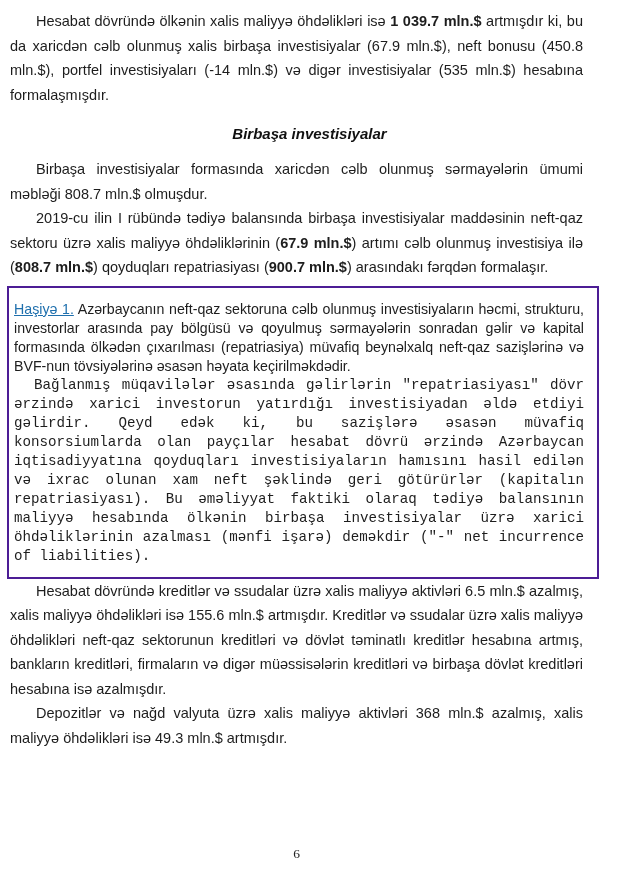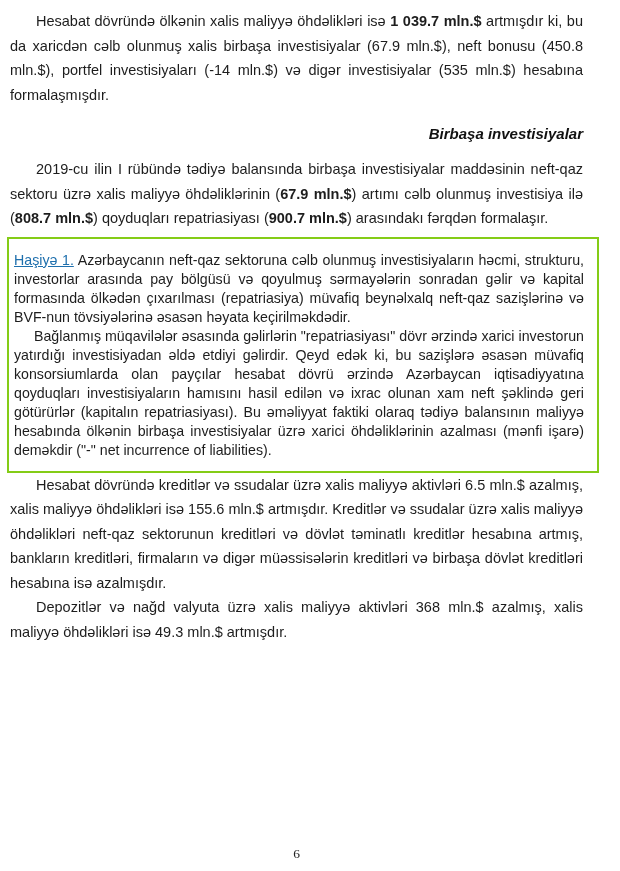--- a/index.html
+++ b/index.html
@@ -25,39 +25,39 @@
     color: #1d1d1d;
   }
   .heading {
     margin: 17px 0 13px 0;
     padding-left: 26px;
     font-size: 15px;
     line-height: 20px;
     font-weight: 700;
     font-style: italic;
     color: #111111;
-    text-align: right;
+    text-align: center;
   }
   .heading.second { margin-top: 40px; margin-bottom: 14px; }
   .note-box {
     margin: 6px 0 0 -3px;
     width: 592px;
-    border: 2px solid #84cc16;
+    border: 2px solid #4c1d95;
     padding: 12px 13px 11px 5px;
     background: #ffffff;
   }
   .note-box p {
     margin: 0;
     font-size: 14.2px;
     line-height: 19px;
     text-align: justify;
     text-indent: 0;
     color: #1d1d1d;
   }
-  .note-box p.indent { text-indent: 20px; }
+  .note-box p.indent { text-indent: 20px; font-family: Liberation Mono, monospace; }
   .note-link {
     color: #1e6fad;
     text-decoration: underline;
   }
   .page-number {
     position: absolute;
     bottom: 9px; left: 10px;
     width: 573px;
     text-align: center;
     font-family: "Liberation Serif", serif;
@@ -68,20 +68,21 @@
 </style>
 </head>
 <body>
 
 <div class="page">
 
   <p class="body-par"><span>Hesabat dövründə ölkənin xalis maliyyə öhdəlikləri isə </span><b>1 039.7 mln.$</b><span> artmışdır ki, bu da xaricdən cəlb olunmuş xalis birbaşa investisiyalar (67.9 mln.$), neft bonusu (450.8 mln.$), portfel investisiyaları (-14 mln.$) və digər investisiyalar (535 mln.$) hesabına formalaşmışdır.</span></p>
 
   <div class="heading">Birbaşa investisiyalar</div>
 
+  <p class="body-par">Birbaşa investisiyalar formasında xaricdən cəlb olunmuş sərmayələrin ümumi məbləği 808.7 mln.$ olmuşdur.</p>
   <p class="body-par"><span>2019-cu ilin I rübündə tədiyə balansında birbaşa investisiyalar maddəsinin neft-qaz sektoru üzrə xalis maliyyə öhdəliklərinin (</span><b>67.9 mln.$</b><span>) artımı cəlb olunmuş investisiya ilə (</span><b>808.7 mln.$</b><span>) qoyduqları repatriasiyası (</span><b>900.7 mln.$</b><span>) arasındakı fərqdən formalaşır.</span></p>
 
   <div class="note-box">
     <p><span class="note-link">Haşiyə 1.</span><span> Azərbaycanın neft-qaz sektoruna cəlb olunmuş investisiyaların həcmi, strukturu, investorlar arasında pay bölgüsü və qoyulmuş sərmayələrin sonradan gəlir və kapital formasında ölkədən çıxarılması (repatriasiya) müvafiq beynəlxalq neft-qaz sazişlərinə və BVF-nun tövsiyələrinə əsasən həyata keçirilməkdədir.</span></p>
     <p class="indent">Bağlanmış müqavilələr əsasında gəlirlərin "repatriasiyası" dövr ərzində xarici investorun yatırdığı investisiyadan əldə etdiyi gəlirdir. Qeyd edək ki, bu sazişlərə əsasən müvafiq konsorsiumlarda olan payçılar hesabat dövrü ərzində Azərbaycan iqtisadiyyatına qoyduqları investisiyaların hamısını hasil edilən və ixrac olunan xam neft şəklində geri götürürlər (kapitalın repatriasiyası). Bu əməliyyat faktiki olaraq tədiyə balansının maliyyə hesabında ölkənin birbaşa investisiyalar üzrə xarici öhdəliklərinin azalması (mənfi işarə) deməkdir ("-" net incurrence of liabilities).</p>
   </div>
 
 
   <p class="body-par">Hesabat dövründə kreditlər və ssudalar üzrə xalis maliyyə aktivləri 6.5 mln.$ azalmış, xalis maliyyə öhdəlikləri isə 155.6 mln.$ artmışdır. Kreditlər və ssudalar üzrə xalis maliyyə öhdəlikləri neft-qaz sektorunun kreditləri və dövlət təminatlı kreditlər hesabına artmış, bankların kreditləri, firmaların və digər müəssisələrin kreditləri və birbaşa dövlət kreditləri hesabına isə azalmışdır.</p>
   <p class="body-par">Depozitlər və nağd valyuta üzrə xalis maliyyə aktivləri 368 mln.$ azalmış, xalis maliyyə öhdəlikləri isə 49.3 mln.$ artmışdır.</p>

